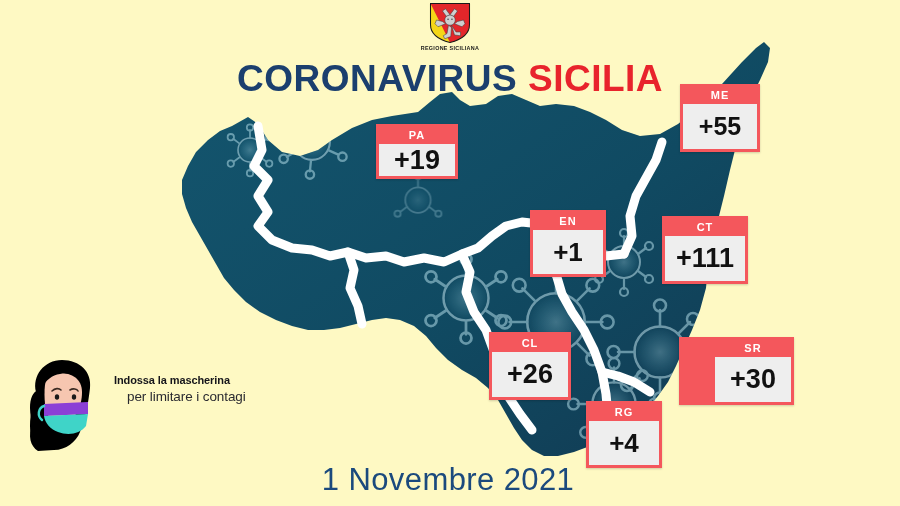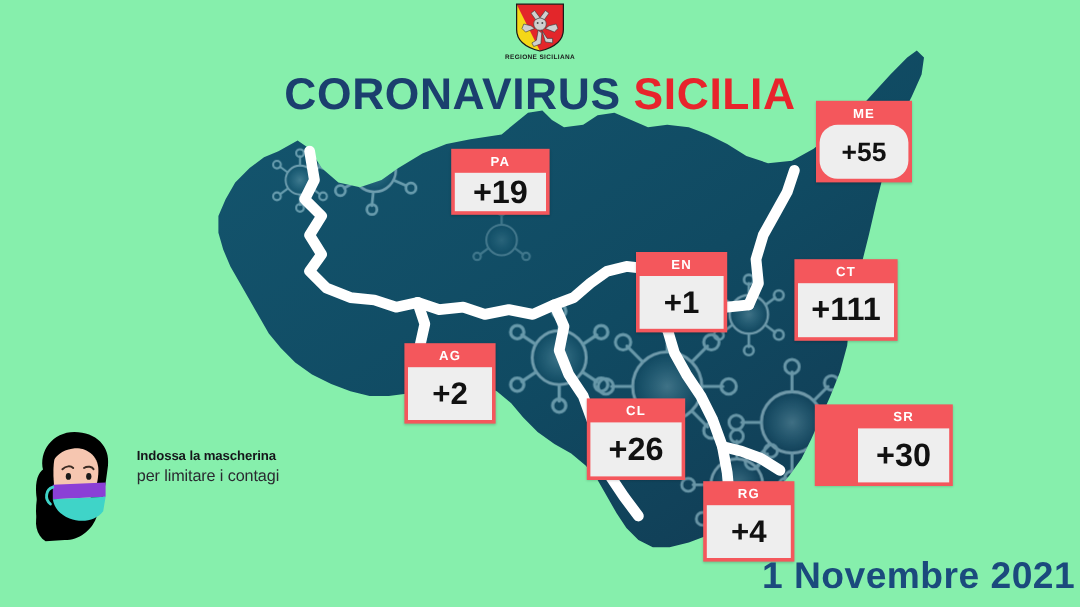--- a/index.html
+++ b/index.html
@@ -4,21 +4,21 @@
 <title>Coronavirus Sicilia</title>
 <style>
   html,body{margin:0;padding:0;}
   body{
     width:900px;height:506px;
     background:#ffffff;
     font-family:"Liberation Sans", sans-serif;
     overflow:hidden;
     position:relative;
   }
-  #stage{position:relative;width:900px;height:506px;background:#86efac;}
+  #stage{position:relative;width:900px;height:506px;background:#fef9c3;}
 
   
   .logo-wrap{position:absolute;left:408px;top:2px;width:84px;height:56px;
     display:flex;flex-direction:column;align-items:center;}
   .logo-shield{width:46px;height:42px;}
   .logo-caption{font-size:5.4px;font-weight:bold;letter-spacing:.3px;
     color:#1a1a1a;margin-top:1px;white-space:nowrap;}
 
   
   .title{position:absolute;left:0;top:60px;width:900px;text-align:center;
@@ -39,25 +39,25 @@
     text-align:center;line-height:1;display:flex;align-items:center;
     justify-content:center;}
 
   
   .mask-wrap{position:absolute;left:22px;top:352px;width:250px;height:100px;}
   .mask-svg{position:absolute;left:0;top:0;width:82px;height:100px;}
   .mask-text{position:absolute;left:92px;top:22px;width:170px;}
   .mask-l1{font-size:11px;font-weight:bold;color:#15151a;line-height:1.25;
     letter-spacing:-.1px;white-space:nowrap;}
   .mask-l2{font-size:13.5px;font-weight:normal;color:#2a2a30;line-height:1.3;
-    letter-spacing:-.1px;white-space:nowrap;}
-
-  
-  .date{position:absolute;left:0;top:462px;width:896px;text-align:right;
-    font-size:31px;font-weight:bold;color:#1b4a7d;letter-spacing:.4px;}
+    letter-spacing:-.1px;white-space:nowrap;margin-left:13px;}
+
+  
+  .date{position:absolute;left:0;top:462px;width:896px;text-align:center;
+    font-size:31px;font-weight:normal;color:#1b4a7d;letter-spacing:.4px;}
 </style>
 </head>
 <body>
 
 <div id="stage">
 
   <div class="map-wrap">
     <svg class="map-svg" viewBox="0 0 900 506">
       <defs>
         <linearGradient id="seaGrad" x1="0" y1="0" x2="1" y2="1">
@@ -300,37 +300,33 @@
   </div>
 
 
   <div class="pbox" style="left:376px;top:124px;width:76px;">
     <div class="phead">PA</div>
     <div class="pval" style="height:32px;font-size:27px;">+19</div>
   </div>
 
   <div class="pbox" style="left:680px;top:84px;width:74px;">
     <div class="phead">ME</div>
-    <div class="pval" style="height:45px;font-size:22px;border-radius:15px;">+55</div>
+    <div class="pval" style="height:45px;font-size:25px;">+55</div>
   </div>
 
   <div class="pbox" style="left:530px;top:210px;width:70px;">
     <div class="phead">EN</div>
     <div class="pval" style="height:44px;font-size:26px;">+1</div>
   </div>
 
   <div class="pbox" style="left:662px;top:216px;width:80px;">
     <div class="phead">CT</div>
     <div class="pval" style="height:45px;font-size:27px;">+111</div>
   </div>
 
-  <div class="pbox" style="left:337px;top:286px;width:70px;">
-    <div class="phead">AG</div>
-    <div class="pval" style="height:44px;font-size:26px;">+2</div>
-  </div>
 
   <div class="pbox" style="left:489px;top:332px;width:76px;">
     <div class="phead">CL</div>
     <div class="pval" style="height:45px;font-size:27px;">+26</div>
   </div>
 
   <div class="pbox" style="left:679px;top:337px;width:76px;padding-left:36px;">
     <div class="phead">SR</div>
     <div class="pval" style="height:45px;font-size:27px;">+30</div>
   </div>

